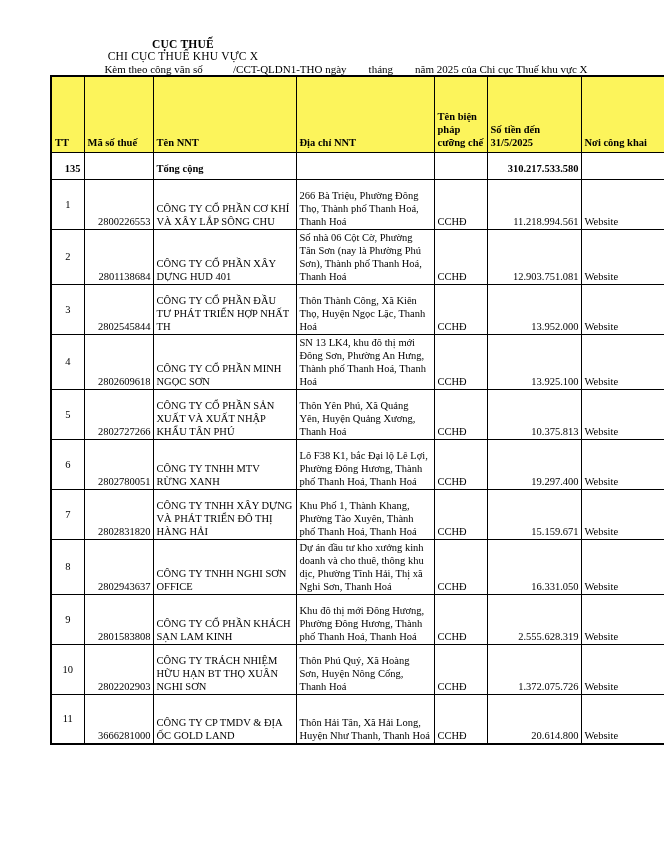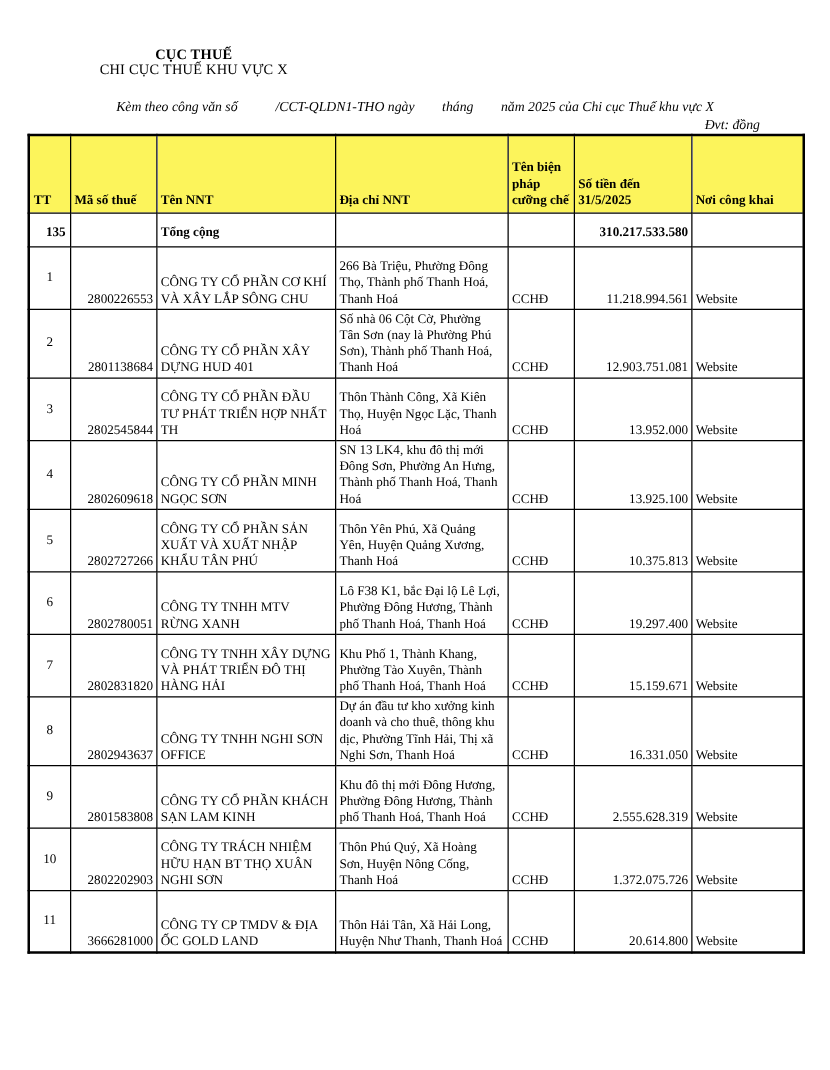--- a/index.html
+++ b/index.html
@@ -3,34 +3,34 @@
 <meta charset="utf-8">
 <style>
   * { margin: 0; padding: 0; box-sizing: border-box; }
   html, body { background: #ffffff; }
   body {
     width: 664px; height: 856px;
     font-family: "Liberation Serif", "DejaVu Serif", serif;
     color: #000;
     overflow: hidden;
   }
-  .page { width: 664px; height: 856px; padding-top: 38px; position: relative; }
+  .page { width: 664px; height: 856px; padding-top: 38px; position: relative; padding-left: 28px; }
 
   
   .letterhead { margin-left: 70px; width: 170px; text-align: center; }
   .agency-name { font-size: 11.5px; font-weight: bold; letter-spacing: 0.2px; }
   .sub-agency-name { font-size: 11.5px; font-weight: normal; letter-spacing: 0.2px; white-space: nowrap; }
 
   
   .doc-title {
     margin-top: 14px; text-align: center;
     font-size: 11.5px; font-weight: bold;
   }
   .doc-subtitle {
-    text-align: center; font-size: 11px; font-style: italic; margin-top: 18px;
+    text-align: center; font-size: 11px; margin-top: 1px;
   }
   .unit-note {
     text-align: right; font-size: 11px; font-style: italic;
     margin-right: 56px; margin-top: 2px; margin-bottom: 1px;
   }
 
   
   table.data-table {
     margin-left: 22px;
     width: 620px;
@@ -52,21 +52,21 @@
     padding: 1px 3px;
     line-height: 13px;
     vertical-align: bottom;
     overflow: hidden;
     word-wrap: break-word;
   }
   .data-table th {
     background: var(--header-bg, #fcf45b);
     font-weight: bold;
     text-align: left;
-    height: 62px;
+    height: 76px;
     padding-bottom: 3px;
   }
 
   
   tr.summary-row td { height: 27px; font-weight: bold; padding-bottom: 4px; }
   tr.summary-row td.td-tt { text-align: right; vertical-align: bottom; }
 
   
   tr.data-row td { height: 50px; }
   td.td-tt { text-align: center; vertical-align: middle; }
@@ -78,21 +78,20 @@
 <body>
 
 <div class="page">
 
   <div class="letterhead">
     <div class="agency-name">CỤC THUẾ</div>
     <div class="sub-agency-name">CHI CỤC THUẾ KHU VỰC X</div>
   </div>
 
   <div class="doc-subtitle">Kèm theo công văn số&nbsp;&nbsp;&nbsp;&nbsp;&nbsp;&nbsp;&nbsp;&nbsp;&nbsp;&nbsp; /CCT-QLDN1-THO ngày&nbsp;&nbsp;&nbsp;&nbsp;&nbsp;&nbsp;&nbsp; tháng&nbsp;&nbsp;&nbsp;&nbsp;&nbsp;&nbsp;&nbsp; năm 2025 của Chi cục Thuế khu vực X</div>
-  <div class="unit-note">Đvt: đồng</div>
 
   <table class="data-table">
     <colgroup>
       <col class="c-tt">
         <col class="c-tax_code">
         <col class="c-name">
         <col class="c-address">
       <col class="c-enforcement">
         <col class="c-amount">
         <col class="c-publish">

